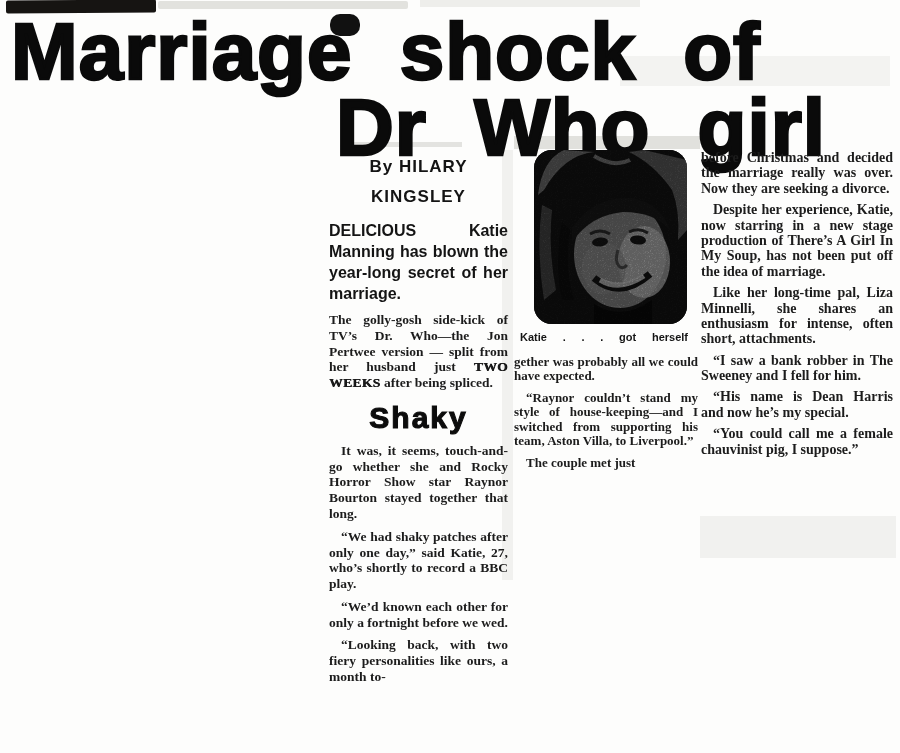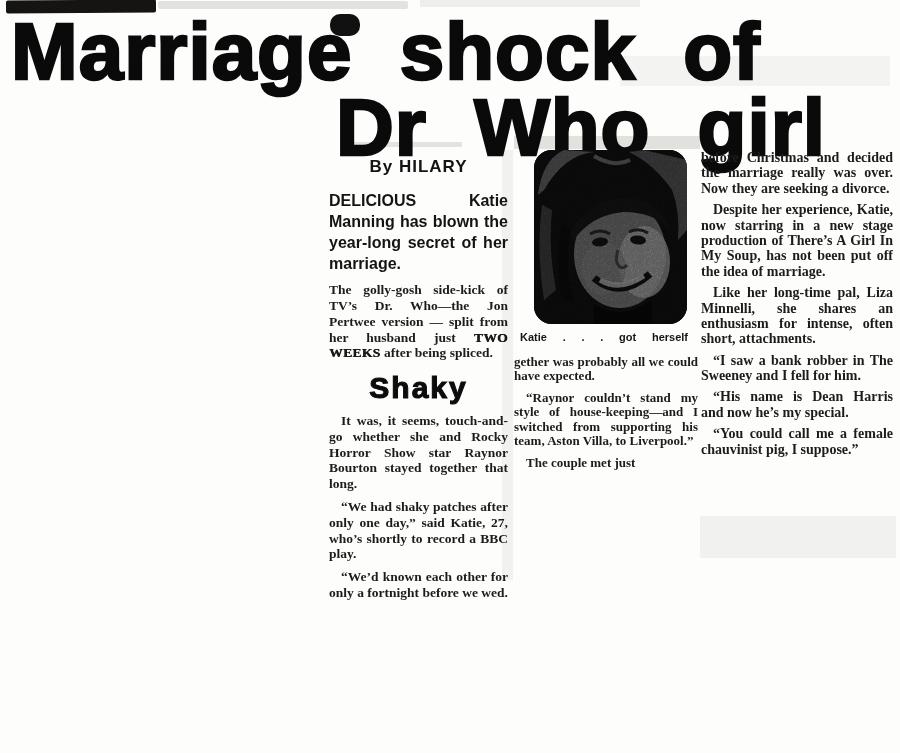--- a/index.html
+++ b/index.html
@@ -91,27 +91,29 @@
   <div class="artifact art-strip"></div>
   <div class="artifact art-col3foot"></div>
   <div class="artifact art-byline-smudge"></div>
 
   <h1 class="headline line1">Marriage shock of</h1>
   <h1 class="headline line2">Dr Who girl</h1>
 
   <div class="col col1">
     <div class="byline">
       <div class="byline-line">By HILARY</div>
+      <div class="byline-line">KINGSLEY</div>
     </div>
     <p class="lead">DELICIOUS Katie Manning has blown the year-long secret of her marriage.</p>
     <p class="serif"><span>The golly-gosh side-kick of TV’s Dr. Who—the Jon Pertwee version — split from her husband just </span><span class="xb">TWO WEEKS</span><span> after being spliced.</span></p>
     <h2 class="subhead">Shaky</h2>
     <p class="serif indent">It was, it seems, touch-and-go whether she and Rocky Horror Show star Raynor Bourton stayed together that long.</p>
     <p class="serif indent">“We had shaky patches after only one day,” said Katie, 27, who’s shortly to record a BBC play.</p>
     <p class="serif indent">“We’d known each other for only a fortnight before we wed.</p>
+    <p class="serif indent">“Looking back, with two fiery personalities like ours, a month to-</p>
   </div>
 
   <div class="col col2">
     <figure class="photo-figure">
       <div class="photo">
         <svg viewBox="0 0 153 174" xmlns="http://www.w3.org/2000/svg">
           <defs>
             <filter id="grain" x="0" y="0" width="100%" height="100%">
               <feTurbulence type="fractalNoise" baseFrequency="0.85" numOctaves="2" result="n"></feTurbulence>
               <feColorMatrix in="n" type="matrix" values="0 0 0 0 0  0 0 0 0 0  0 0 0 0 0  0.7 0.7 0.7 0 0"></feColorMatrix>

